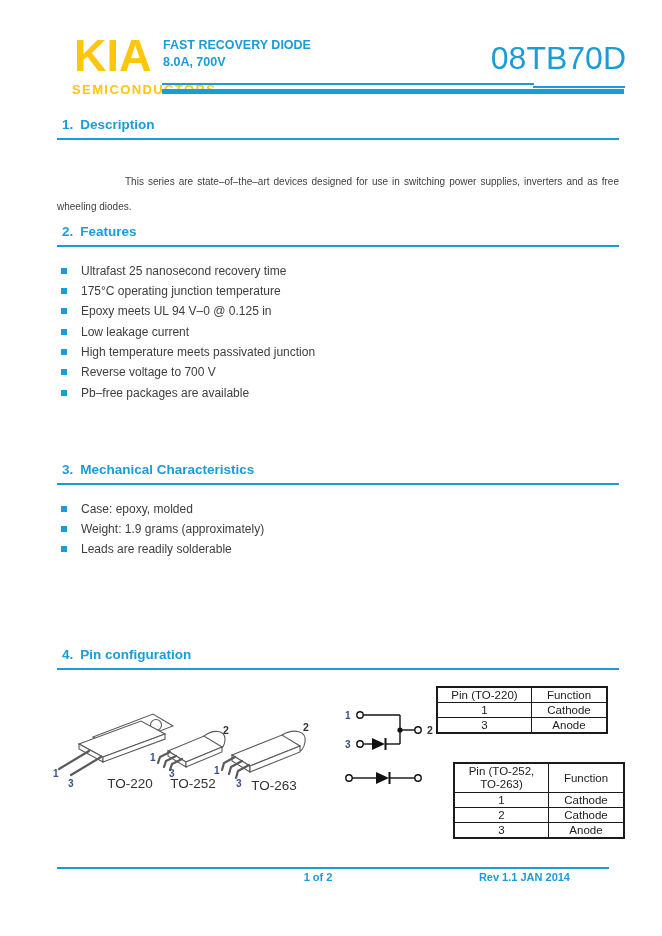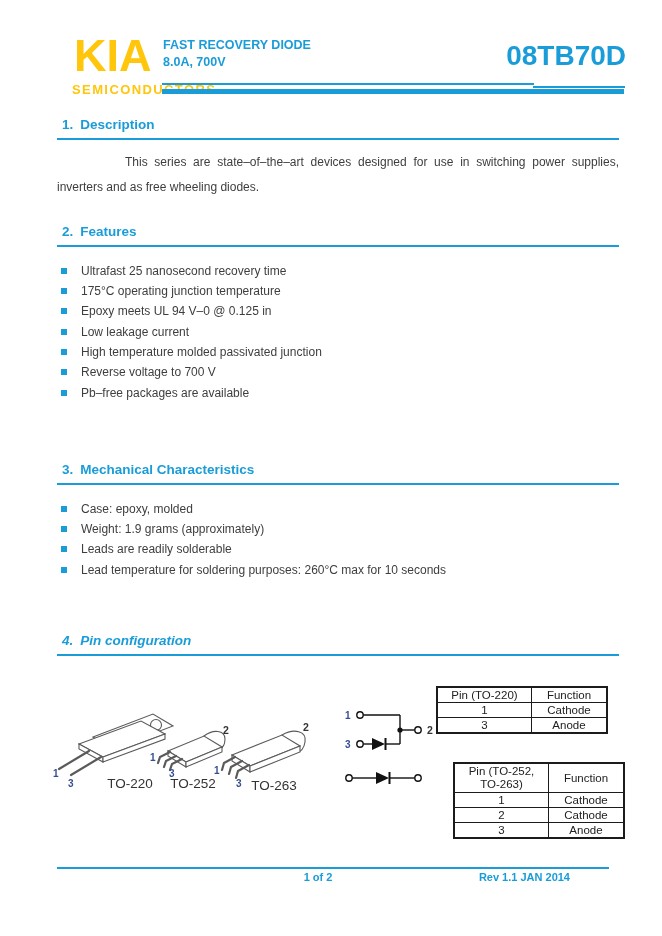--- a/index.html
+++ b/index.html
@@ -18,34 +18,34 @@
     position:absolute; left:72px; top:82px;
     font-size:13px; font-weight:bold; letter-spacing:1.4px;
     color:var(--logo-yellow);
   }
   .prod-title {
     position:absolute; left:163px; top:37px;
     font-size:12.5px; font-weight:bold; color:var(--accent); line-height:17px;
   }
   .part-number {
     position:absolute; right:36px; top:42px;
-    font-size:28px; font-weight:bold; color:var(--accent); line-height:1;
+    font-size:32px; font-weight:normal; color:var(--accent); line-height:1;
   }
   .hrule-a { position:absolute; left:162px; top:83px;  width:372px; height:1.5px; background:var(--accent); }
   .hrule-b { position:absolute; left:533px; top:86px;  width:92px;  height:1.5px; background:var(--accent); }
   .hbar    { position:absolute; left:162px; top:89px;  width:462px; height:5px;   background:var(--accent); }
 
   
   .sec { position:absolute; left:57px; width:562px; }
   .sec-head { font-size:13.5px; font-weight:bold; color:var(--accent); padding-left:5px; line-height:16px; }
   .sec-head .num { margin-right:7px; }
   .sec-rule { height:1.5px; background:var(--accent); margin-top:5px; }
   .para {
-    margin-top:10px; text-indent:68px; text-align:justify;
-    font-size:12px; line-height:25.5px; color:var(--body-text);
+    margin-top:29px; text-indent:68px; text-align:justify;
+    font-size:10px; line-height:25.5px; color:var(--body-text);
   }
   ul.blist { list-style:none; margin:14px 0 0 0; padding:0; }
   .blist li {
     position:relative; height:20.35px; display:flex; align-items:center;
     padding-left:24px; font-size:12px; color:var(--body-text);
   }
   .blist li::before {
     content:""; position:absolute; left:4px; top:7px;
     width:6px; height:6px; background:var(--accent);
   }
@@ -108,40 +108,39 @@
   <div class="sec" style="top:224px;">
     <div class="sec-head">
       <span class="num">2.</span><span>Features</span>
     </div>
     <div class="sec-rule"></div>
     <ul class="blist">
       <li>Ultrafast 25 nanosecond recovery time</li>
       <li>175°C operating junction temperature</li>
       <li>Epoxy meets UL 94 V–0 @ 0.125 in</li>
       <li>Low leakage current</li>
-      <li>High temperature molded passivated junction</li>
+      <li>High temperature meets passivated junction</li>
       <li>Reverse voltage to 700 V</li>
       <li>Pb–free packages are available</li>
     </ul>
   </div>
 
   <div class="sec" style="top:462px;">
     <div class="sec-head">
       <span class="num">3.</span><span>Mechanical Characteristics</span>
     </div>
     <div class="sec-rule"></div>
     <ul class="blist">
       <li>Case: epoxy, molded</li>
       <li>Weight: 1.9 grams (approximately)</li>
       <li>Leads are readily solderable</li>
-      <li>Lead temperature for soldering purposes: 260°C max for 10 seconds</li>
     </ul>
   </div>
 
-  <div class="sec" style="top:633px;font-style:italic;">
+  <div class="sec" style="top:647px;">
     <div class="sec-head">
       <span class="num">4.</span><span>Pin configuration</span>
     </div>
     <div class="sec-rule"></div>
   </div>
 
   <svg class="packages-svg" width="272" height="110" viewBox="0 0 272 110">
 
     <g>
       <polygon class="draw" points="40,44 100,21 120,33 60,56"></polygon>

